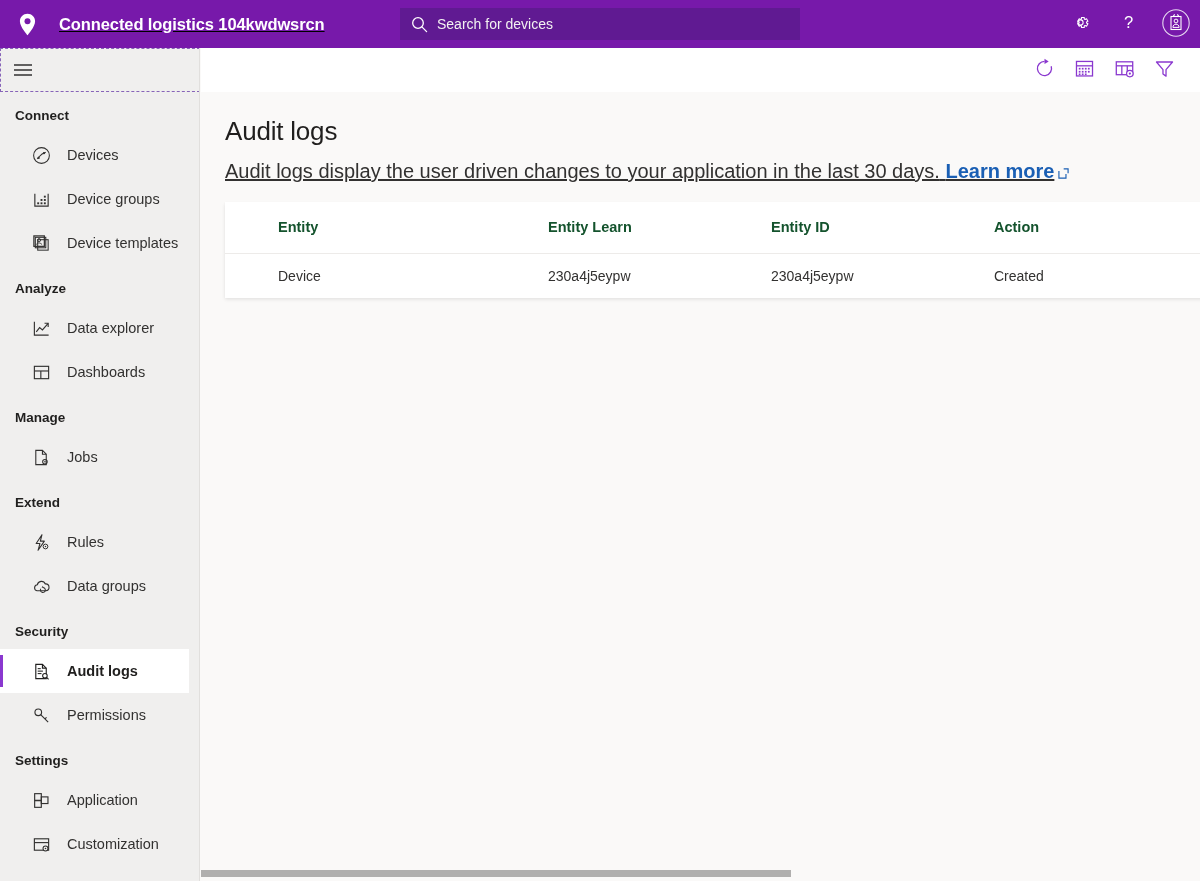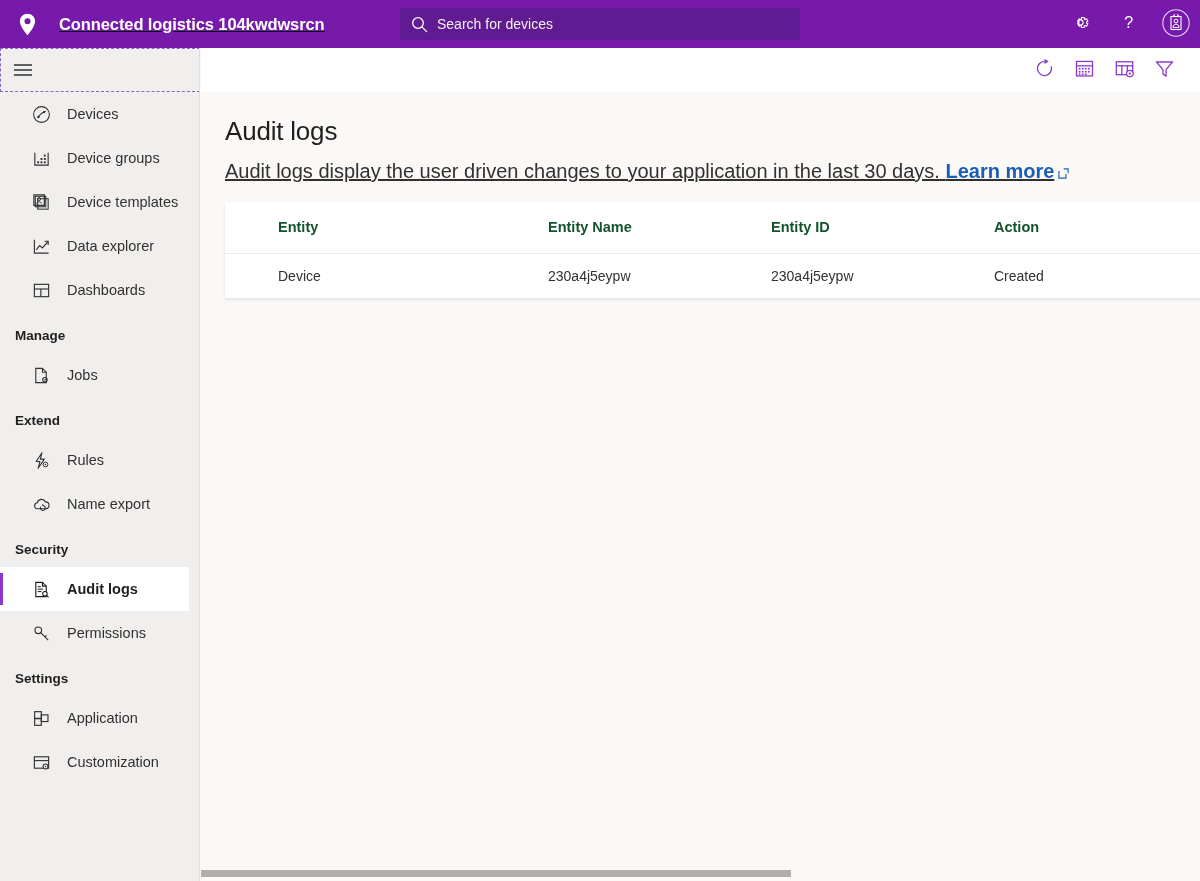--- a/index.html
+++ b/index.html
@@ -217,20 +217,21 @@
   <div class="hamburger-row">
     <span class="hamburger-icon">
       <svg width="20" height="14" viewBox="0 0 20 14" aria-hidden="true">
         <line x1="1" y1="2" x2="19" y2="2" stroke="#323130" stroke-width="1.5"></line>
         <line x1="1" y1="7" x2="19" y2="7" stroke="#323130" stroke-width="1.5"></line>
         <line x1="1" y1="12" x2="19" y2="12" stroke="#323130" stroke-width="1.5"></line>
       </svg>
     </span>
   </div>
 
+  <div class="nav-section">Connect</div>
   <div class="nav-item">
     <span class="ico">
       <svg width="19" height="19" viewBox="0 0 20 20" aria-hidden="true">
         <circle cx="10" cy="10" r="8.3" fill="none" stroke="#323130" stroke-width="1.1"></circle>
         <path d="M5.5 13.5 C8 11 9 8 14.5 6.5" fill="none" stroke="#323130" stroke-width="1.1"></path>
         <circle cx="7" cy="12.5" r="1.2" fill="#323130"></circle>
         <circle cx="12.6" cy="7.6" r="1.2" fill="#323130"></circle>
       </svg>
     </span>
     <span class="lbl">Devices</span>
@@ -255,20 +256,21 @@
         <rect x="6" y="6" width="11" height="11" fill="none" stroke="#323130" stroke-width="1.1"></rect>
         <rect x="3.5" y="3.5" width="11" height="11" fill="none" stroke="#323130" stroke-width="1.1"></rect>
         <rect x="2" y="2" width="11" height="11" fill="none" stroke="#323130" stroke-width="1.3"></rect>
         <circle cx="7.5" cy="6.4" r="1.6" fill="none" stroke="#323130" stroke-width="1"></circle>
         <path d="M4.2 11.2 C5.6 9 8.4 8.6 10.6 11.2" fill="none" stroke="#323130" stroke-width="1"></path>
       </svg>
     </span>
     <span class="lbl">Device templates</span>
   </div>
 
+  <div class="nav-section">Analyze</div>
   <div class="nav-item">
     <span class="ico">
       <svg width="19" height="19" viewBox="0 0 20 20" aria-hidden="true">
         <path d="M2.5 3v14h15" fill="none" stroke="#323130" stroke-width="1.2"></path>
         <path d="M4.5 13.5 L8 9 L11 11.5 L17 4.5" fill="none" stroke="#323130" stroke-width="1.2"></path>
         <path d="M13.2 4.5 H17 V8.3" fill="none" stroke="#323130" stroke-width="1.2"></path>
       </svg>
     </span>
     <span class="lbl">Data explorer</span>
   </div>
@@ -308,21 +310,21 @@
     <span class="lbl">Rules</span>
   </div>
   <div class="nav-item">
     <span class="ico">
       <svg width="19" height="19" viewBox="0 0 20 20" aria-hidden="true">
         <path d="M5.2 14.5 A3.2 3.2 0 0 1 5.6 8.2 A4.4 4.4 0 0 1 14 7.3 A3.6 3.6 0 0 1 14.6 14.5z" fill="none" stroke="#323130" stroke-width="1.15"></path>
         <path d="M9.2 12.4 a2.6 2.6 0 1 0 2.2-1.3" fill="none" stroke="#323130" stroke-width="1.1"></path>
         <path d="M11.4 9.3 l0.6 1.8 -1.9 0.3z" fill="#323130"></path>
       </svg>
     </span>
-    <span class="lbl">Name export</span>
+    <span class="lbl">Data groups</span>
   </div>
 
   <div class="nav-section">Security</div>
   <div class="nav-item selected">
     <span class="ico">
       <svg width="19" height="19" viewBox="0 0 20 20" aria-hidden="true">
         <path d="M4 2.5h7l4 4v11H4z" fill="none" stroke="#201f1e" stroke-width="1.2"></path>
         <path d="M11 2.5v4h4" fill="none" stroke="#201f1e" stroke-width="1.2"></path>
         <line x1="6" y1="7" x2="9.2" y2="7" stroke="#201f1e" stroke-width="1.1"></line>
         <line x1="6" y1="9.6" x2="11.5" y2="9.6" stroke="#201f1e" stroke-width="1.1"></line>
@@ -427,21 +429,21 @@
           <path d="M1 3.3 V11 H8.7 V6.5" fill="none" stroke="#1a5fb4" stroke-width="1.25"></path>
           <path d="M6.2 1 H11 V5.8" fill="none" stroke="#1a5fb4" stroke-width="1.25"></path>
         </svg></span>
   </p>
 
   <div class="table-card">
     <table class="tbl">
       <thead>
         <tr>
           <th class="col-0">Entity</th>
-          <th class="col-1">Entity Name</th>
+          <th class="col-1">Entity Learn</th>
           <th class="col-2">Entity ID</th>
           <th class="col-3">Action</th>
         </tr>
       </thead>
       <tbody>
         <tr>
           <td class="col-0">Device</td>
           <td class="col-1">230a4j5eypw</td>
           <td class="col-2">230a4j5eypw</td>
           <td class="col-3">Created</td>

